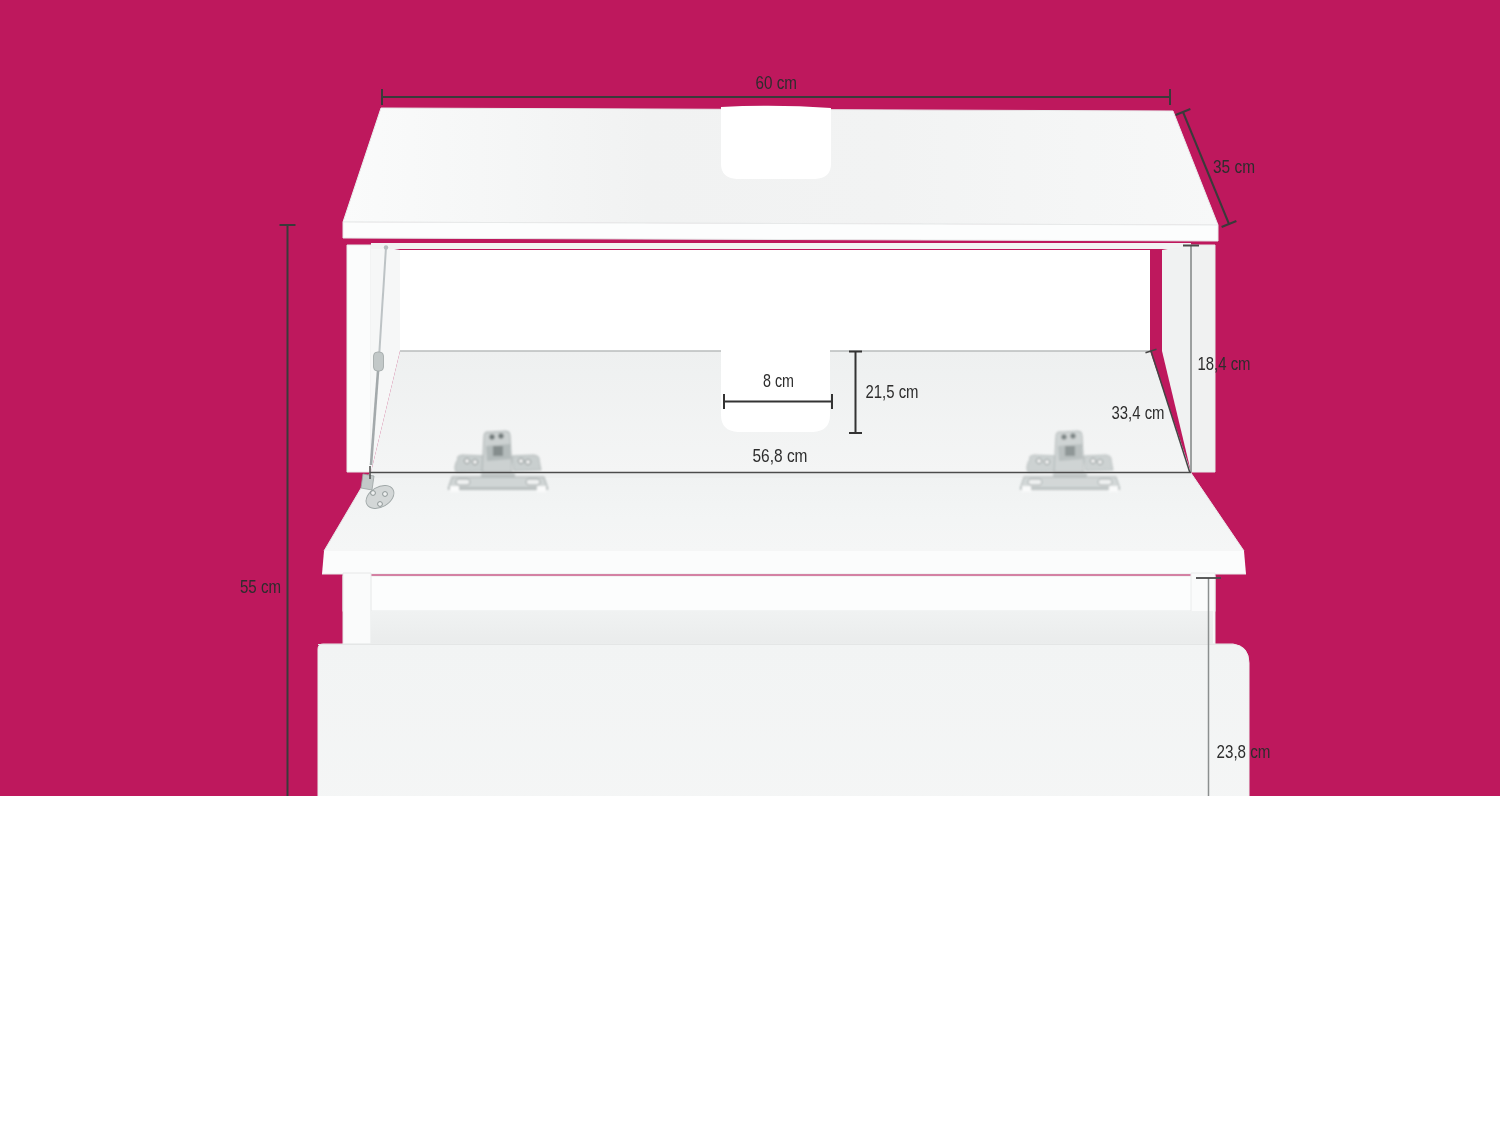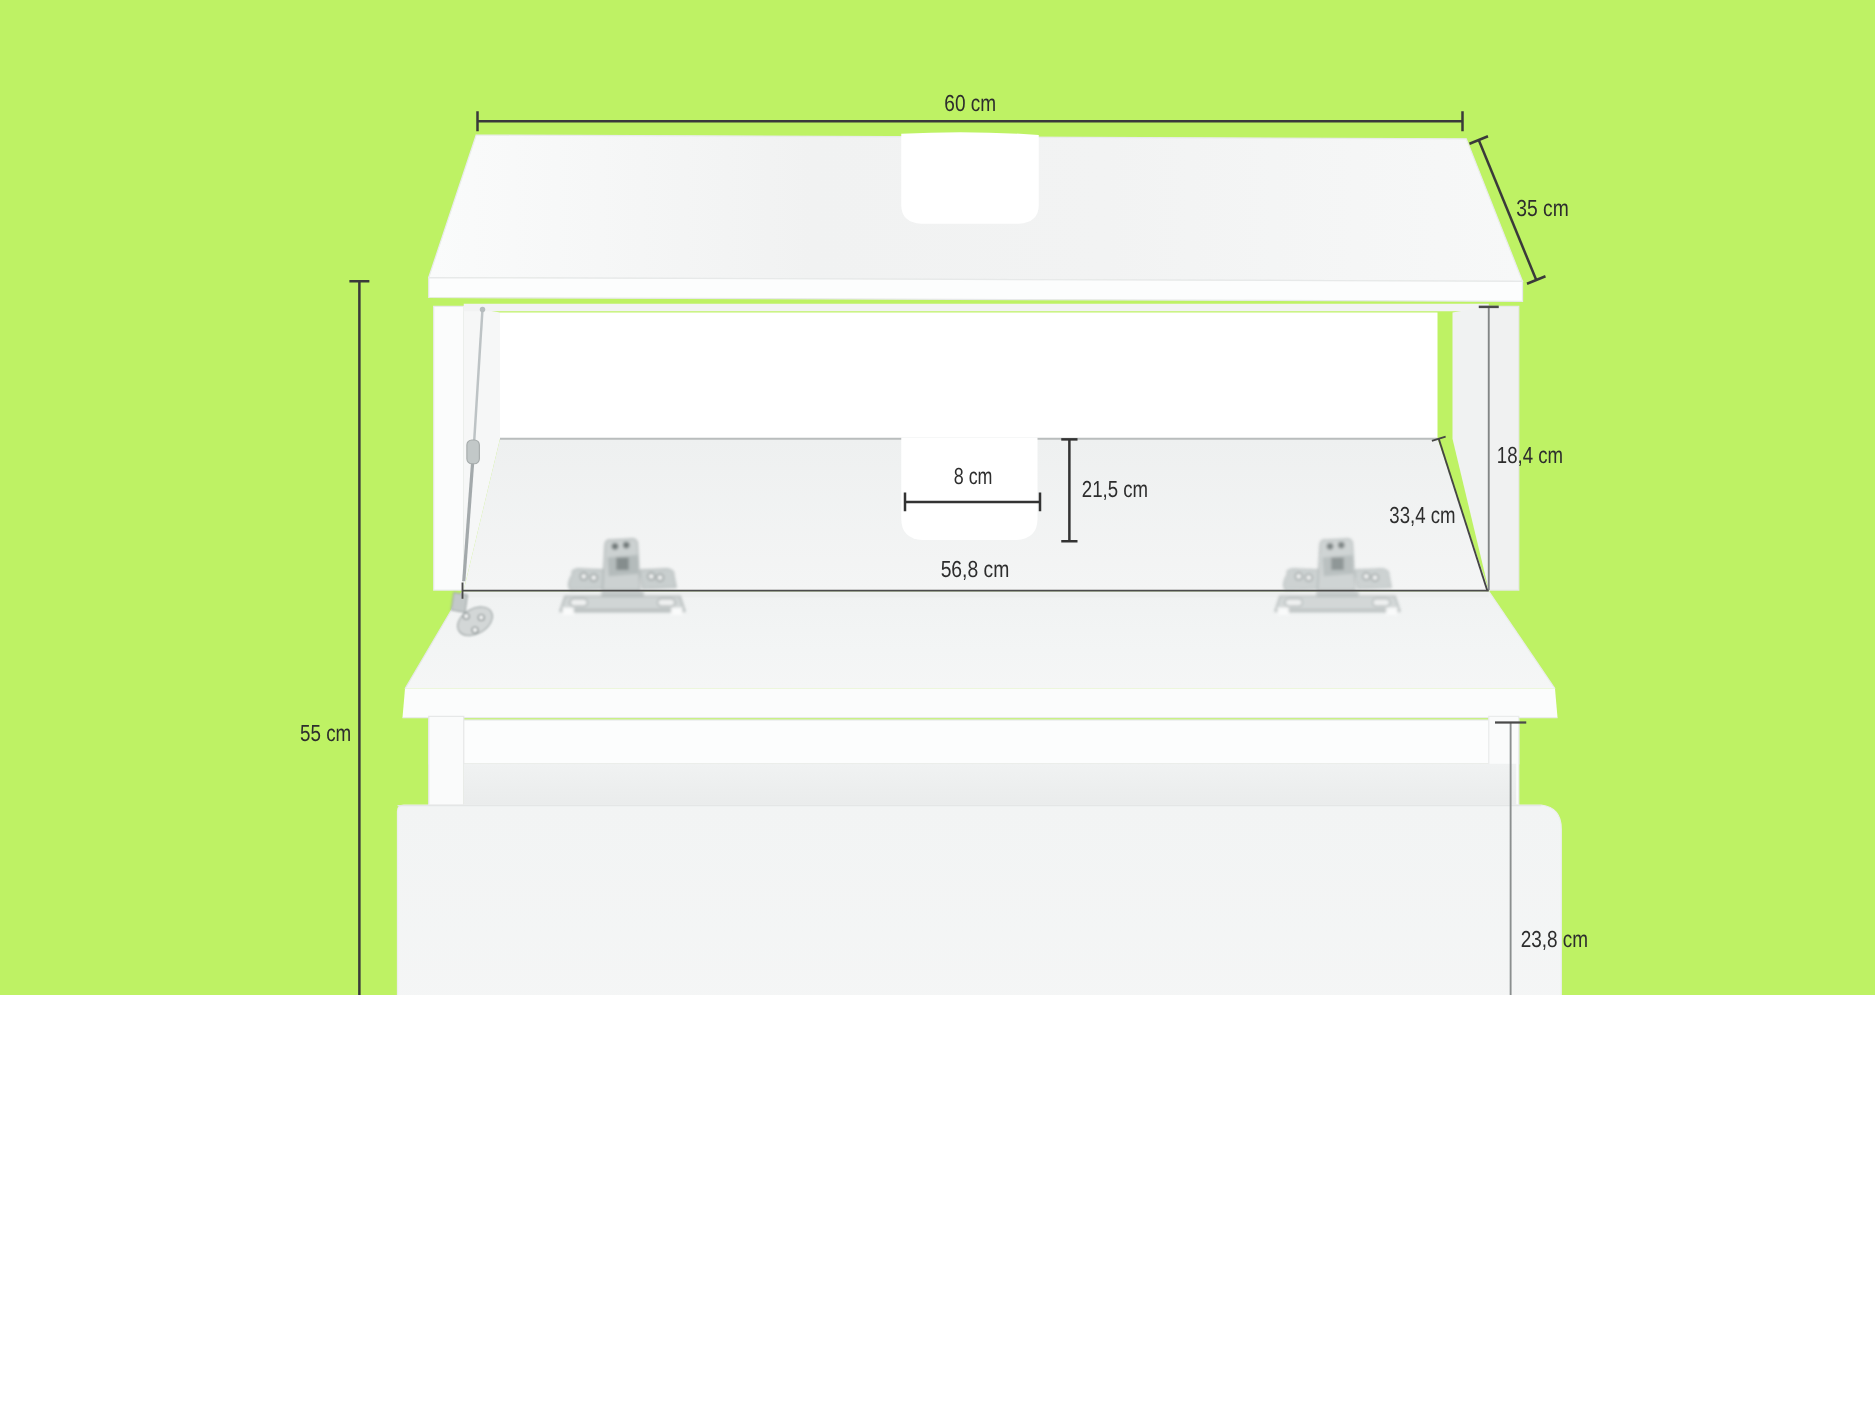--- a/index.html
+++ b/index.html
@@ -1,16 +1,16 @@
 <!DOCTYPE html>
 <html><head>
 <meta charset="utf-8">
 <style>
   html,body{margin:0;padding:0;background:#ffffff;}
-  .stage{position:relative;width:1500px;height:796px;background:#bef264;overflow:hidden;}
+  .stage{position:relative;width:1500px;height:796px;background:#be185d;overflow:hidden;}
   svg{display:block;}
   text{font-family:"Liberation Sans",sans-serif;fill:#2d2d2d;}
 </style>
 </head>
 <body>
 <div class="stage">
 <svg width="1500" height="1124" viewBox="0 0 1500 1124">
   <defs>
     <linearGradient id="topg" x1="0" y1="0" x2="1" y2="0">
       <stop offset="0" stop-color="#fafbfb"></stop>

